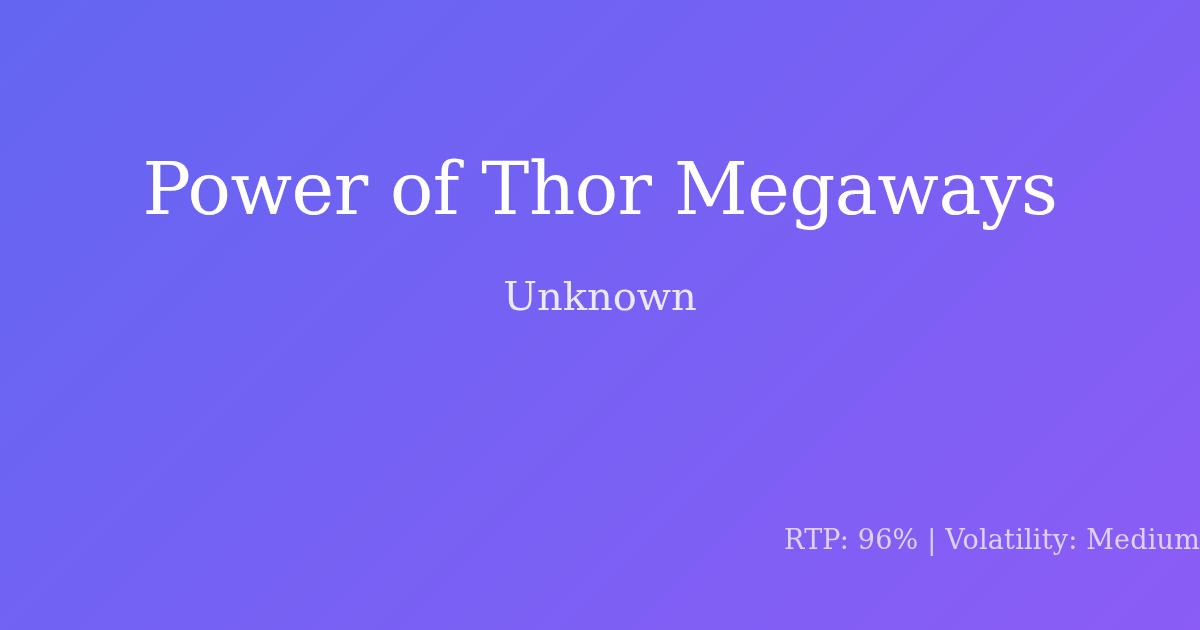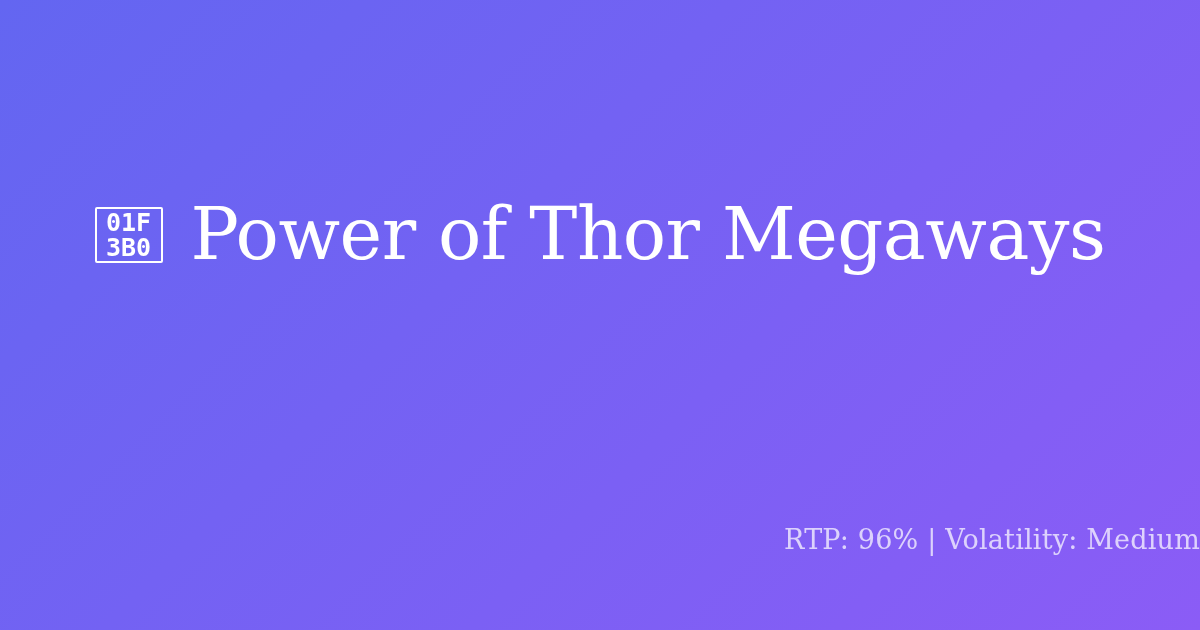--- a/index.html
+++ b/index.html
@@ -121,29 +121,26 @@
 </head>
 <body>
 
 <div class="og-card">
 
   <div class="title-row">
     <div class="title-stack">
 
       <div class="headline">
 
-        <span class="tofu-glyph">
-          <span>01F</span>
-          <span>3B0</span>
-        </span>
 
         <h1 class="game-title">Power of Thor Megaways</h1>
 
       </div>
 
+      <div class="provider">Unknown</div>
 
     </div>
   </div>
 
   <div class="stats-bar">
     <span class="stats-text">RTP: 96% | Volatility: Medium</span>
   </div>
 
 </div>
 

